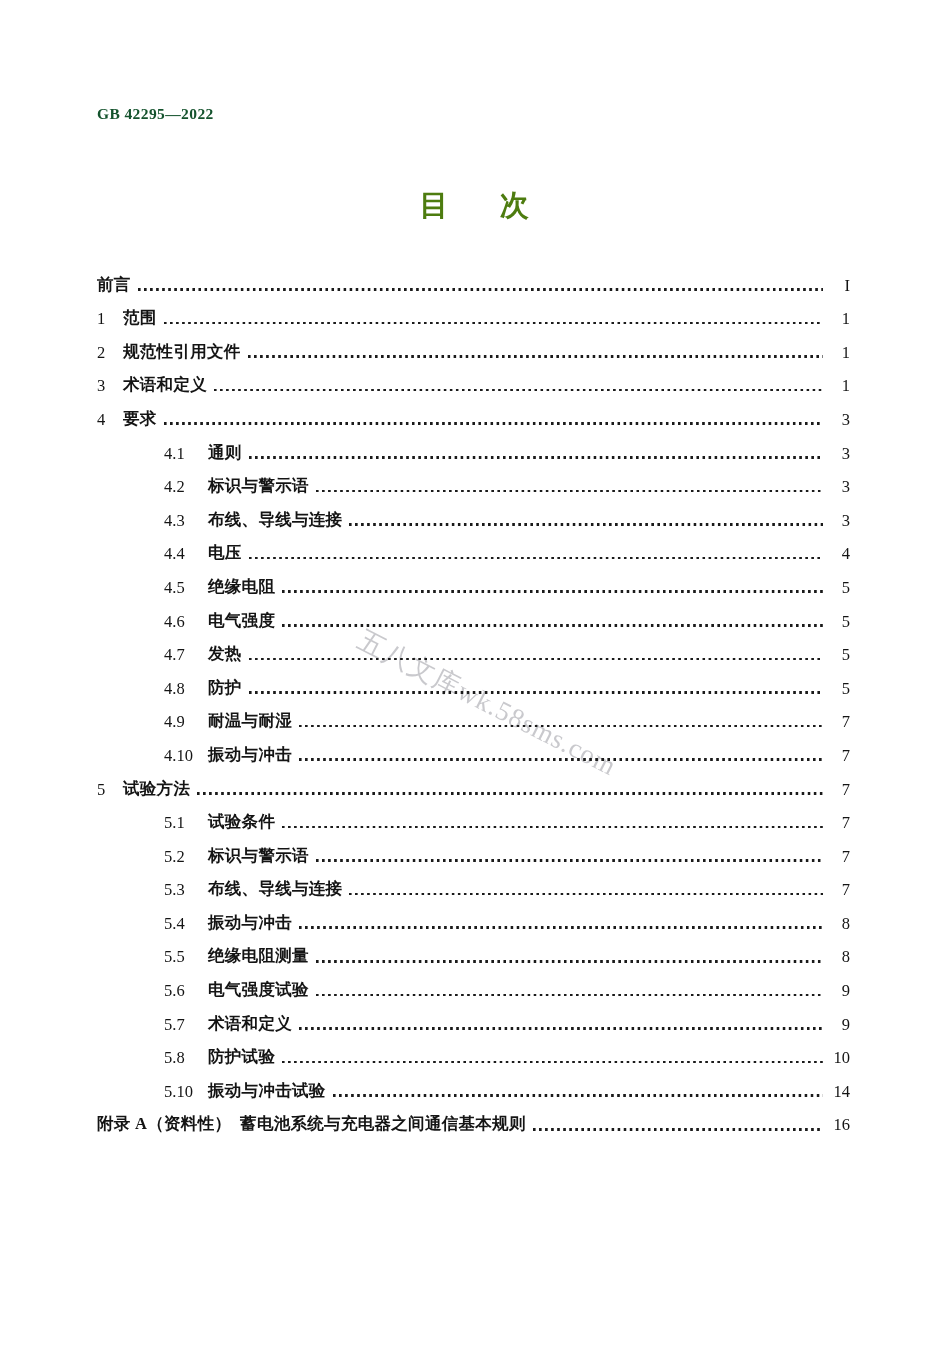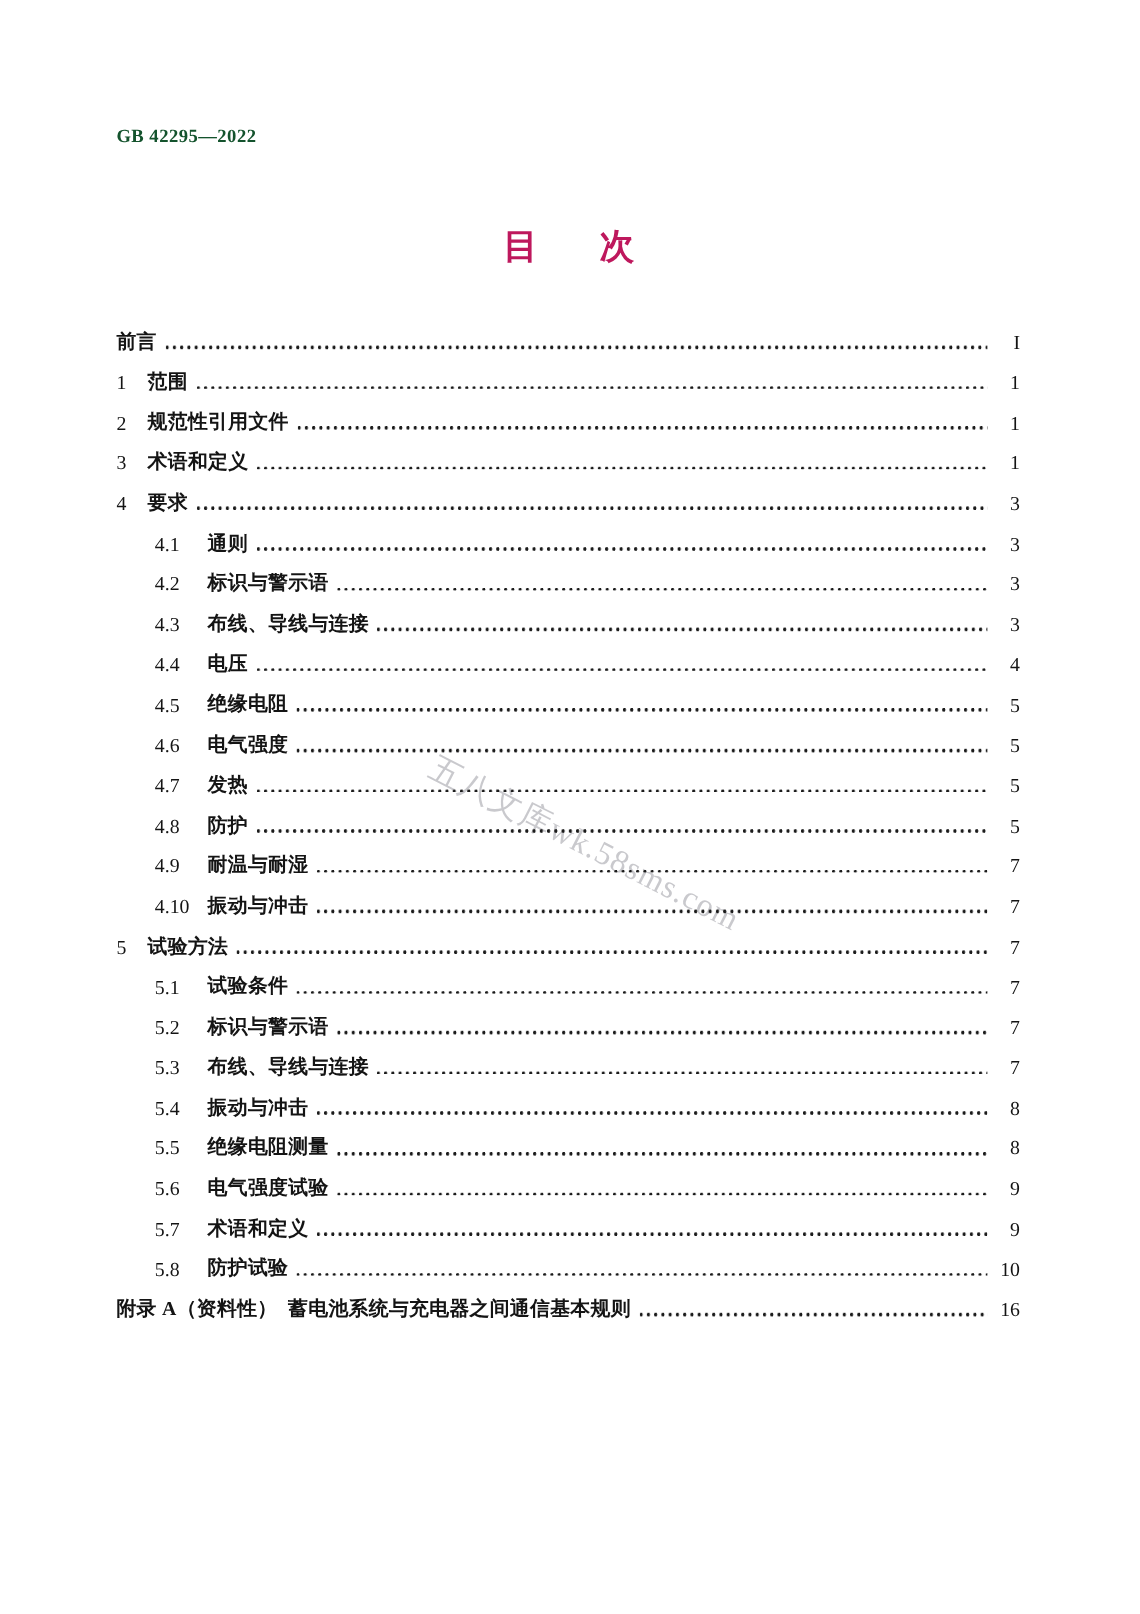--- a/index.html
+++ b/index.html
@@ -35,21 +35,21 @@
   .toc-title {
     position: absolute;
     top: 186px;
     left: 0;
     width: 948px;
     text-align: center;
     font-size: 29px;
     font-weight: bold;
     letter-spacing: 22px;
     text-indent: 22px;
-    color: #be185d;
+    color: #4d7c0f;
     font-family: Liberation Serif, serif;
   }
 
   
   .toc {
     position: absolute;
     top: 262px;
     left: 97px;
     width: 753px;
   }
@@ -68,21 +68,21 @@
   .toc-row.lvl2 { padding-left: 32px; }
 
   .toc-num {
     flex: 0 0 auto;
     font-family: "Liberation Serif", "DejaVu Serif", serif;
     font-weight: normal;
     font-size: 16.5px;
     white-space: pre;
   }
   .toc-row.lvl1 .toc-num { min-width: 26px; }
-  .toc-row.lvl2 .toc-num { min-width: 44px; }
+  .toc-row.lvl2 .toc-num { min-width: 44px; margin-left: 35px; }
 
   .toc-label {
     flex: 0 0 auto;
     white-space: pre;
     font-weight: bold;
     letter-spacing: 0.3px;
   }
 
   .toc-leader {
     flex: 1 1 auto;
@@ -276,20 +276,26 @@
         <span class="toc-label">术语和定义</span>
         <span class="toc-leader"></span>
         <span class="toc-page">9</span>
       </div>
       <div class="toc-row lvl2">
         <span class="toc-num">5.8</span>
         <span class="toc-label">防护试验</span>
         <span class="toc-leader"></span>
         <span class="toc-page">10</span>
       </div>
+      <div class="toc-row lvl2">
+        <span class="toc-num">5.10</span>
+        <span class="toc-label">振动与冲击试验</span>
+        <span class="toc-leader"></span>
+        <span class="toc-page">14</span>
+      </div>
       <div class="toc-row lvl0">
         <span class="toc-label">附录 A（资料性）  蓄电池系统与充电器之间通信基本规则</span>
         <span class="toc-leader"></span>
         <span class="toc-page">16</span>
       </div>
     </div>
 
 </div>
 
 </body></html>

